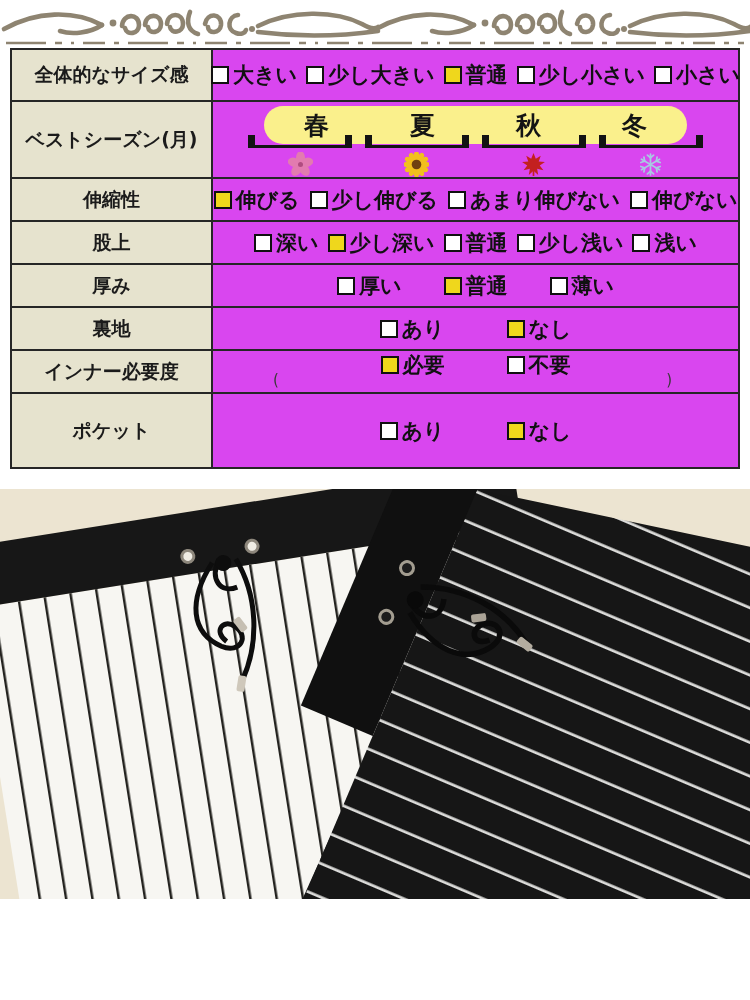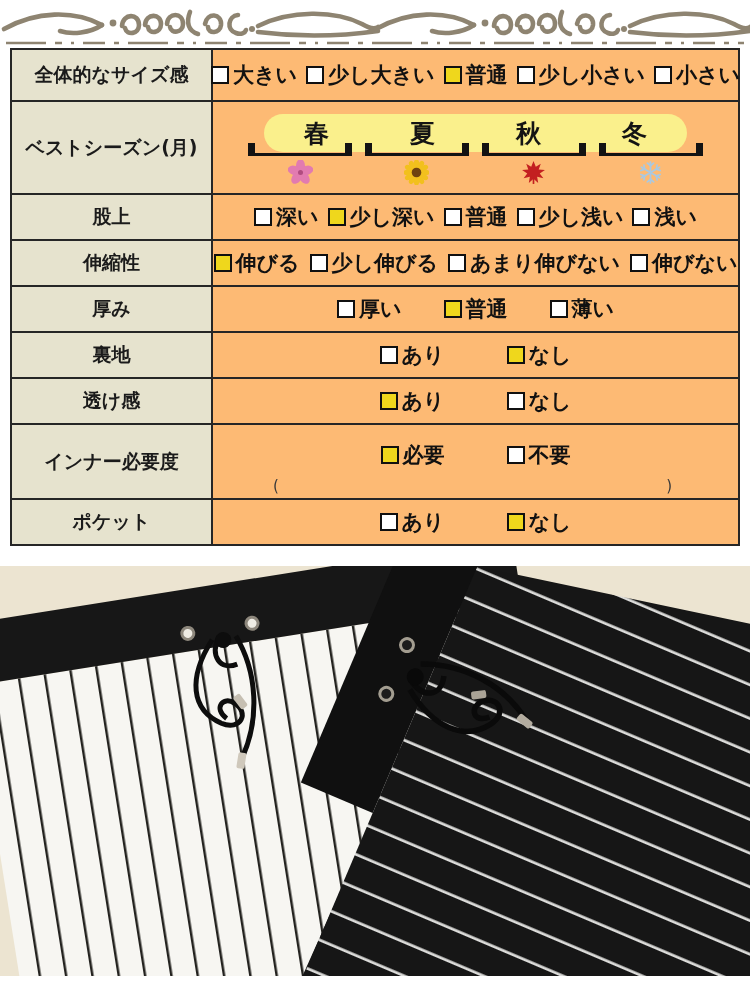--- a/index.html
+++ b/index.html
@@ -8,21 +8,21 @@
   
   .ornament{display:block;width:750px;height:46px;margin-top:2px;}
   
   .title{margin:4px 0 6px 0;text-align:center;font-family:"DejaVu Sans Mono",monospace;
          font-size:27px;font-weight:700;letter-spacing:3px;color:#161616;}
   
   table.detail{width:730px;margin:0 auto;border-collapse:collapse;table-layout:fixed;}
   table.detail,table.detail th,table.detail td{border:2.4px solid #262626;}
   table.detail th{width:195px;background:#e6e3ce;font-size:19px;font-weight:700;
                   text-align:center;padding:0 2px;color:#1b1b1b;}
-  table.detail td{background:#fdba74;vertical-align:middle;position:relative;padding:8px 4px;}
+  table.detail td{background:#d946ef;vertical-align:middle;position:relative;padding:0 4px;}
   tbody tr{height:43px;}
   tbody tr:nth-child(1){height:52px;}
   tbody tr:nth-child(2){height:68px;}
   tbody tr:nth-child(8){height:75px;}
   tbody tr:nth-child(9){height:46px;}
   
   .opts{display:flex;align-items:center;justify-content:center;gap:9px;
         font-size:21px;font-weight:700;white-space:nowrap;}
   .opts.n2{gap:62px;}
   .opts.n3{gap:42px;}
@@ -194,20 +194,43 @@
                         <line x1="0" y1="-6.5" x2="3" y2="-9"></line>
                       </g>
                     </g>
                   </svg>
                 </div>
               </div>
             </div>
           </td>
         </tr>
         <tr>
+          <th>伸縮性</th>
+          <td>
+            <div class="opts n4">
+              <span class="opt">
+                <span class="cb checked"></span>
+                <span class="ol">伸びる</span>
+              </span>
+              <span class="opt">
+                <span class="cb"></span>
+                <span class="ol">少し伸びる</span>
+              </span>
+              <span class="opt">
+                <span class="cb"></span>
+                <span class="ol">あまり伸びない</span>
+              </span>
+              <span class="opt">
+                <span class="cb"></span>
+                <span class="ol">伸びない</span>
+              </span>
+            </div>
+          </td>
+        </tr>
+        <tr>
           <th>股上</th>
           <td>
             <div class="opts n5">
               <span class="opt">
                 <span class="cb"></span>
                 <span class="ol">深い</span>
               </span>
               <span class="opt">
                 <span class="cb checked"></span>
                 <span class="ol">少し深い</span>
@@ -221,43 +244,20 @@
                 <span class="ol">少し浅い</span>
               </span>
               <span class="opt">
                 <span class="cb"></span>
                 <span class="ol">浅い</span>
               </span>
             </div>
           </td>
         </tr>
         <tr>
-          <th>伸縮性</th>
-          <td>
-            <div class="opts n4">
-              <span class="opt">
-                <span class="cb checked"></span>
-                <span class="ol">伸びる</span>
-              </span>
-              <span class="opt">
-                <span class="cb"></span>
-                <span class="ol">少し伸びる</span>
-              </span>
-              <span class="opt">
-                <span class="cb"></span>
-                <span class="ol">あまり伸びない</span>
-              </span>
-              <span class="opt">
-                <span class="cb"></span>
-                <span class="ol">伸びない</span>
-              </span>
-            </div>
-          </td>
-        </tr>
-        <tr>
           <th>厚み</th>
           <td>
             <div class="opts n3">
               <span class="opt">
                 <span class="cb"></span>
                 <span class="ol">厚い</span>
               </span>
               <span class="opt">
                 <span class="cb checked"></span>
                 <span class="ol">普通</span>
@@ -272,35 +272,20 @@
         <tr>
           <th>裏地</th>
           <td>
             <div class="opts n2">
               <span class="opt">
                 <span class="cb"></span>
                 <span class="ol">あり</span>
               </span>
               <span class="opt">
                 <span class="cb checked"></span>
-                <span class="ol">なし</span>
-              </span>
-            </div>
-          </td>
-        </tr>
-        <tr>
-          <th>透け感</th>
-          <td>
-            <div class="opts n2">
-              <span class="opt">
-                <span class="cb checked"></span>
-                <span class="ol">あり</span>
-              </span>
-              <span class="opt">
-                <span class="cb"></span>
                 <span class="ol">なし</span>
               </span>
             </div>
           </td>
         </tr>
         <tr>
           <th>インナー必要度</th>
           <td>
             <div class="opts n2 opt8line">
               <span class="opt">

